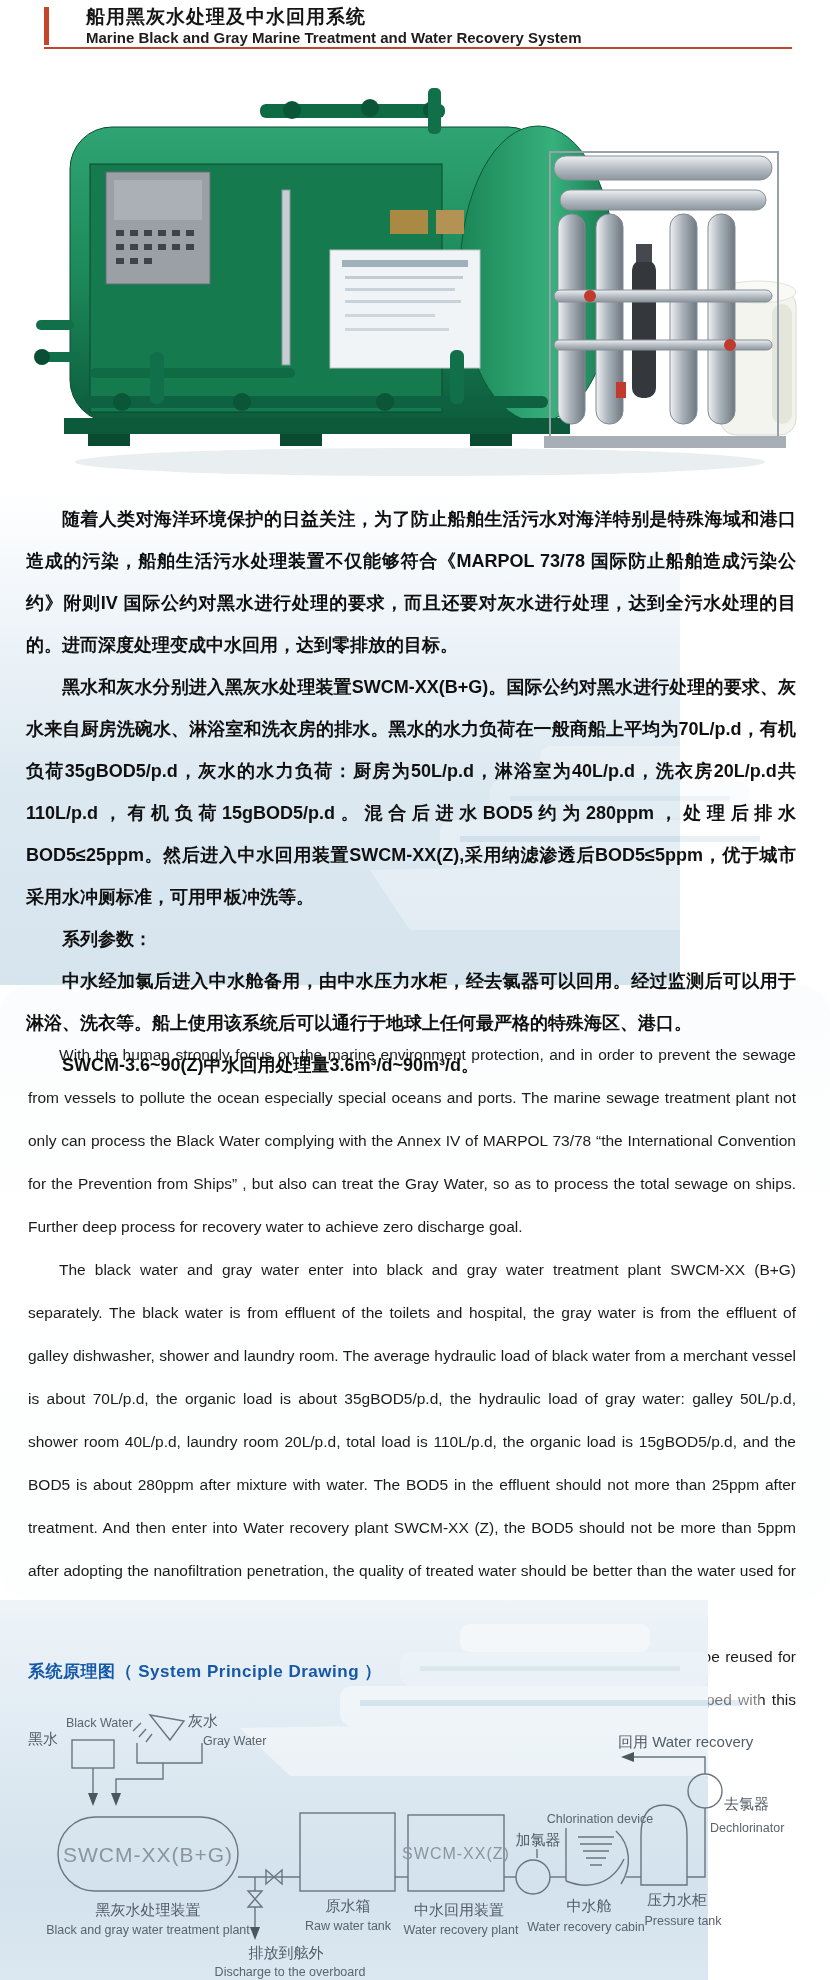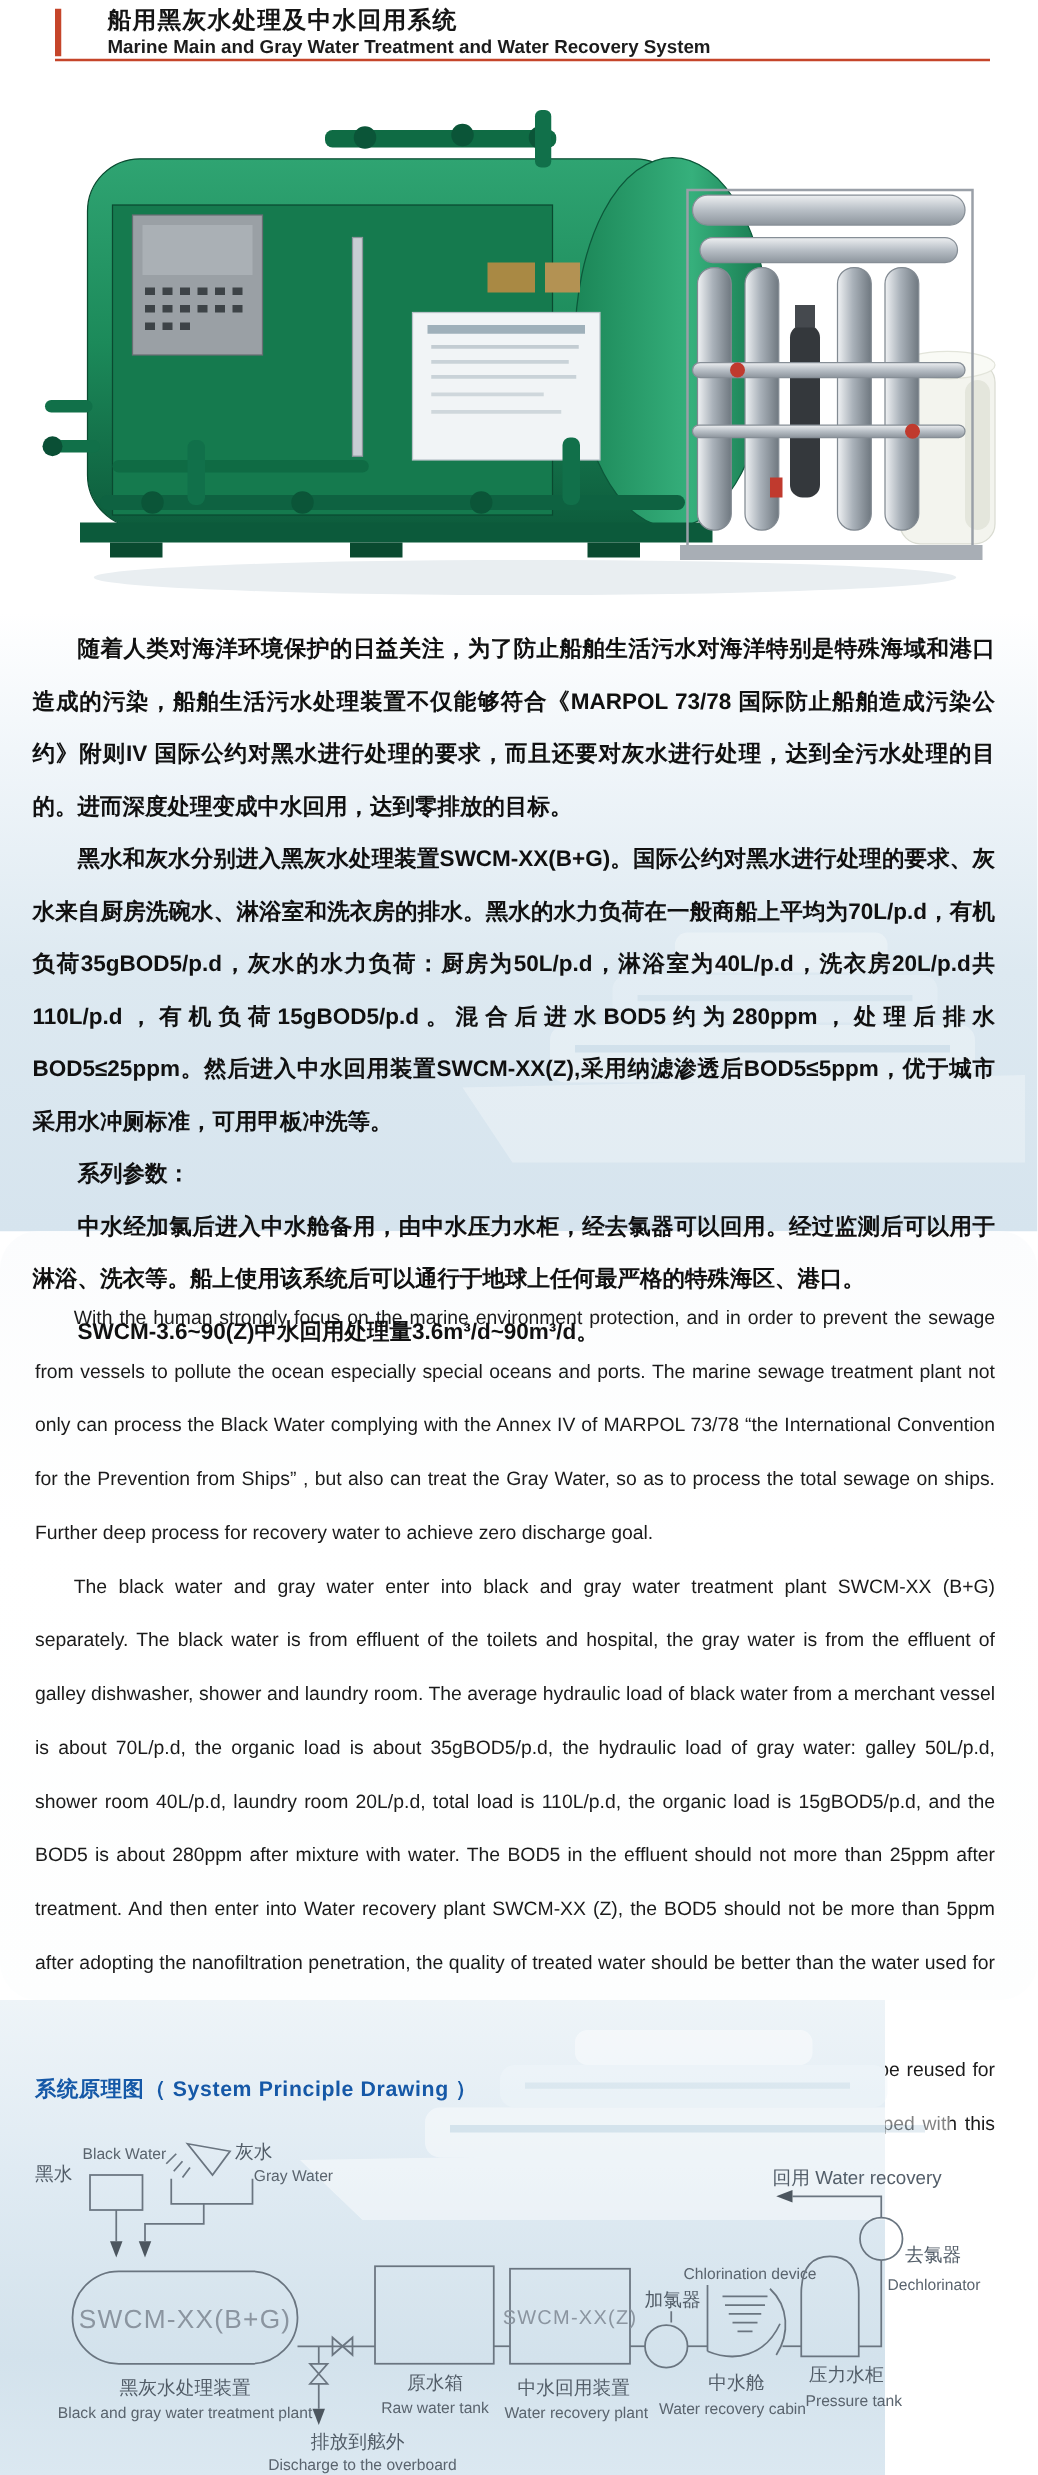--- a/index.html
+++ b/index.html
@@ -13,21 +13,21 @@
   .header-rule { position:absolute; left:44px; top:47px; width:748px; height:2px; background:#c5452a; }
   .header-titles { position:absolute; left:58px; top:5px; width:720px;margin-left:28px; }
   .title-zh { font-size:19px; font-weight:bold; letter-spacing:1px; line-height:23px; color:#151515; }
   .title-en { font-size:15px; font-weight:bold; line-height:19px; color:#1c1c1c; }
 
   
   .photo-wrap { position:absolute; left:30px; top:52px; width:770px; height:440px; }
 
   
   .zh-section {
-    position:absolute; left:0; top:490px; width:830px; height:495px;
+    position:absolute; left:0; top:490px; width:680px; height:495px;
     background:linear-gradient(180deg,#ffffff 0%,#f1f6fa 22%,#dde9f1 58%,#d6e4ee 100%);
   }
   .zh-text { position:absolute; left:26px; top:8px; width:770px; }
   .zh-text p {
     font-size:18px; font-weight:600; line-height:42px; text-indent:2em;
     text-align:justify; color:#101010;
   }
   .en-section {
     position:absolute; left:0; top:985px; width:830px; height:615px;
     background:linear-gradient(180deg,#fbfcfd 0%,#ffffff 40%,#fdfefe 100%);
@@ -58,21 +58,21 @@
   .lbl-zh   { fill:#525d68; font-size:15px; }
   .lbl-en   { fill:#5a646e; font-size:12.5px; }
   .dev-id   { fill:#8b95a0; letter-spacing:1px; }
 </style>
 </head>
 <body>
 
 <div class="header-bar"></div>
 <div class="header-titles">
   <div class="title-zh">船用黑灰水处理及中水回用系统</div>
-  <div class="title-en">Marine Main and Gray Water Treatment and Water Recovery System</div>
+  <div class="title-en">Marine Black and Gray Marine Treatment and Water Recovery System</div>
 </div>
 <div class="header-rule"></div>
 
 <div class="photo-wrap">
 <svg viewBox="0 0 770 440" width="770" height="440">
   <defs>
     <linearGradient id="g1" x1="0" y1="0" x2="0" y2="1">
       <stop offset="0" stop-color="#2fa472"></stop>
           <stop offset="0.5" stop-color="#1c8a5a"></stop>
           <stop offset="1" stop-color="#0d5c3c"></stop>

